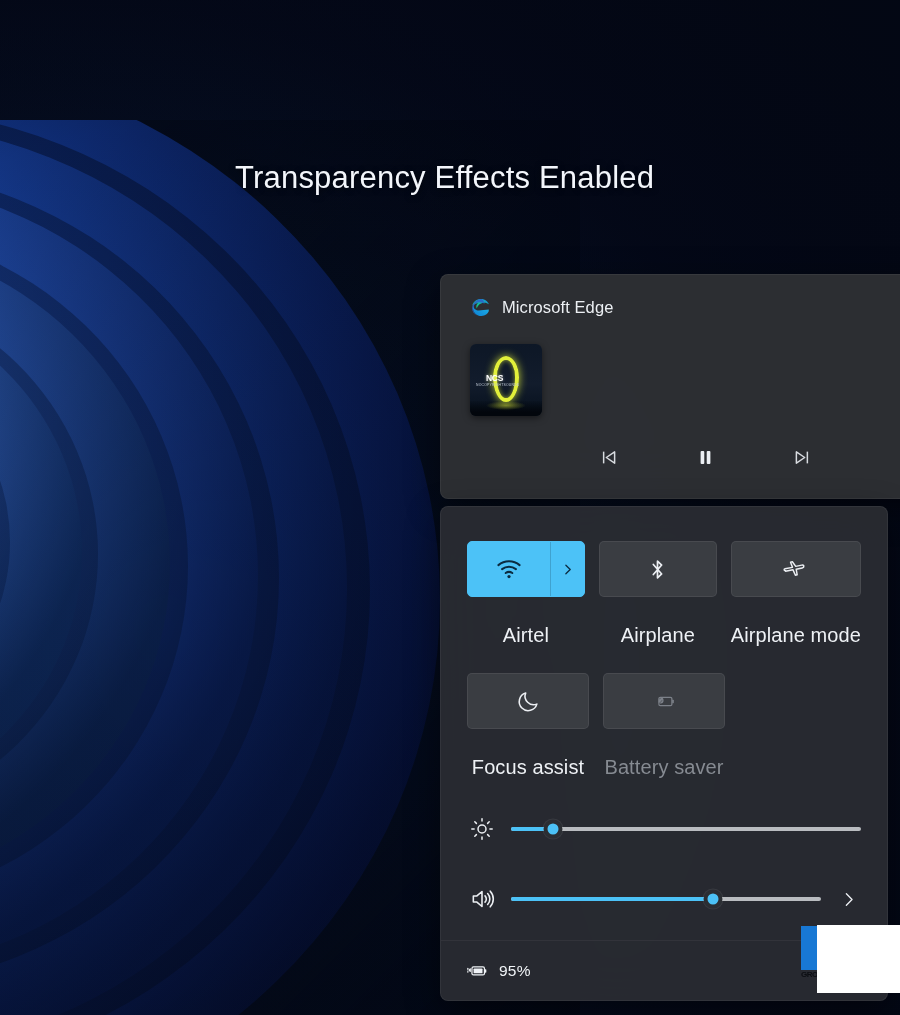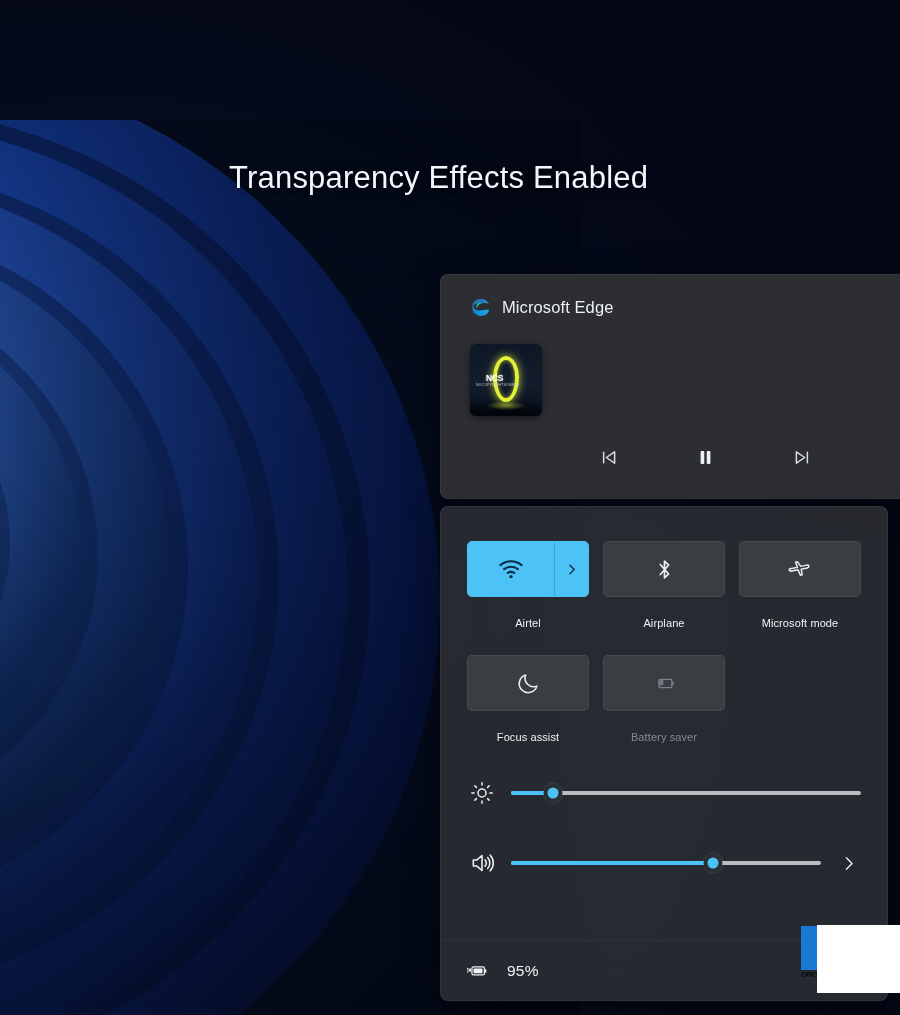--- a/index.html
+++ b/index.html
@@ -28,21 +28,21 @@
   #bloomWrap {
     position: absolute;
     left: -420px; top: 120px;
     width: 1000px; height: 1000px;
     filter: blur(0.4px);
   }
 
   
   #headline {
     position: absolute;
-    left: 229px; top: 160px;
+    left: 235px; top: 160px;
     font-size: 31px;
     font-weight: 400;
     color: #f3f6fb;
     letter-spacing: 0.2px;
     text-shadow: 0 1px 6px rgba(0,0,0,.55);
     white-space: nowrap;
   }
 
   
   .panel {
@@ -162,22 +162,22 @@
   .tile .split-main {
     flex: 1; display: flex; align-items: center; justify-content: center;
     height: 100%;
   }
   .tile .split-chev {
     width: 34px; height: 100%;
     display: flex; align-items: center; justify-content: center;
     border-left: 1px solid rgba(0,0,0,0.16);
   }
   .tile-label {
-    margin-top: 20px;
-    font-size: 11px; color: #eef1f5; letter-spacing: .1px;
+    margin-top: 27px;
+    font-size: 20px; color: #eef1f5; letter-spacing: .1px;
     white-space: nowrap;
   }
   .tile-label.dim { color: #868b92; }
   .row2 { margin-top: 26px; }
 
   
   .slider-row {
     display: flex; align-items: center; gap: 14px;
     margin-top: 35px;
   }
@@ -202,21 +202,21 @@
   }
   .slider-chev { width: 26px; flex:none; display:flex; align-items:center; justify-content:center; cursor:pointer; }
 
   
   #qsFooter {
     height: 60px;
     border-top: 1px solid rgba(255,255,255,0.05);
     display: flex; align-items: center; justify-content: space-between;
     padding: 0 24px;
   }
-  .batt-group { display: flex; align-items: center; gap: 17px; }
+  .batt-group { display: flex; align-items: center; gap: 9px; }
   .batt-text { font-size: 15.5px; color: #f0f3f7; letter-spacing: .2px; }
 
   
   #taskbarIcon {
     position: absolute; left: 798px; top: 922px;
     width: 40px; height: 62px;
   }
   #taskbarIcon .sq {
     position: absolute; left: 3px; top: 4px;
     width: 30px; height: 44px;
@@ -396,21 +396,21 @@
           </div>
           <div class="tile-label">Airplane</div>
         </div>
 
         <div class="tile-cell">
           <div class="tile">
             <svg width="27" height="27" viewBox="0 0 24 24">
               <path d="M3.2 13.6l6.6-1.3 2.1 4.8 1.6-.4-.9-5 5.4-1.1c.9-.2 1.5-.9 1.4-1.6-.1-.7-.9-1.1-1.8-.9l-5.4 1.1-3-4.1-1.6.4 1.7 4.6-6.6 1.3c-.5.1-.9.5-.8 1 .1.5.6.8 1.3.7z" fill="none" stroke="#eceff3" stroke-width="1.3" stroke-linejoin="round"></path>
             </svg>
           </div>
-          <div class="tile-label">Microsoft mode</div>
+          <div class="tile-label">Airplane mode</div>
         </div>
       </div>
 
       <div class="tile-grid row2">
 
         <div class="tile-cell">
           <div class="tile">
             <svg width="25" height="25" viewBox="0 0 24 24">
               <path d="M20 14.5A8.2 8.2 0 0 1 9.3 3.9 8.6 8.6 0 1 0 20 14.5z" fill="none" stroke="#eceff3" stroke-width="1.5" stroke-linejoin="round"></path>
             </svg>

